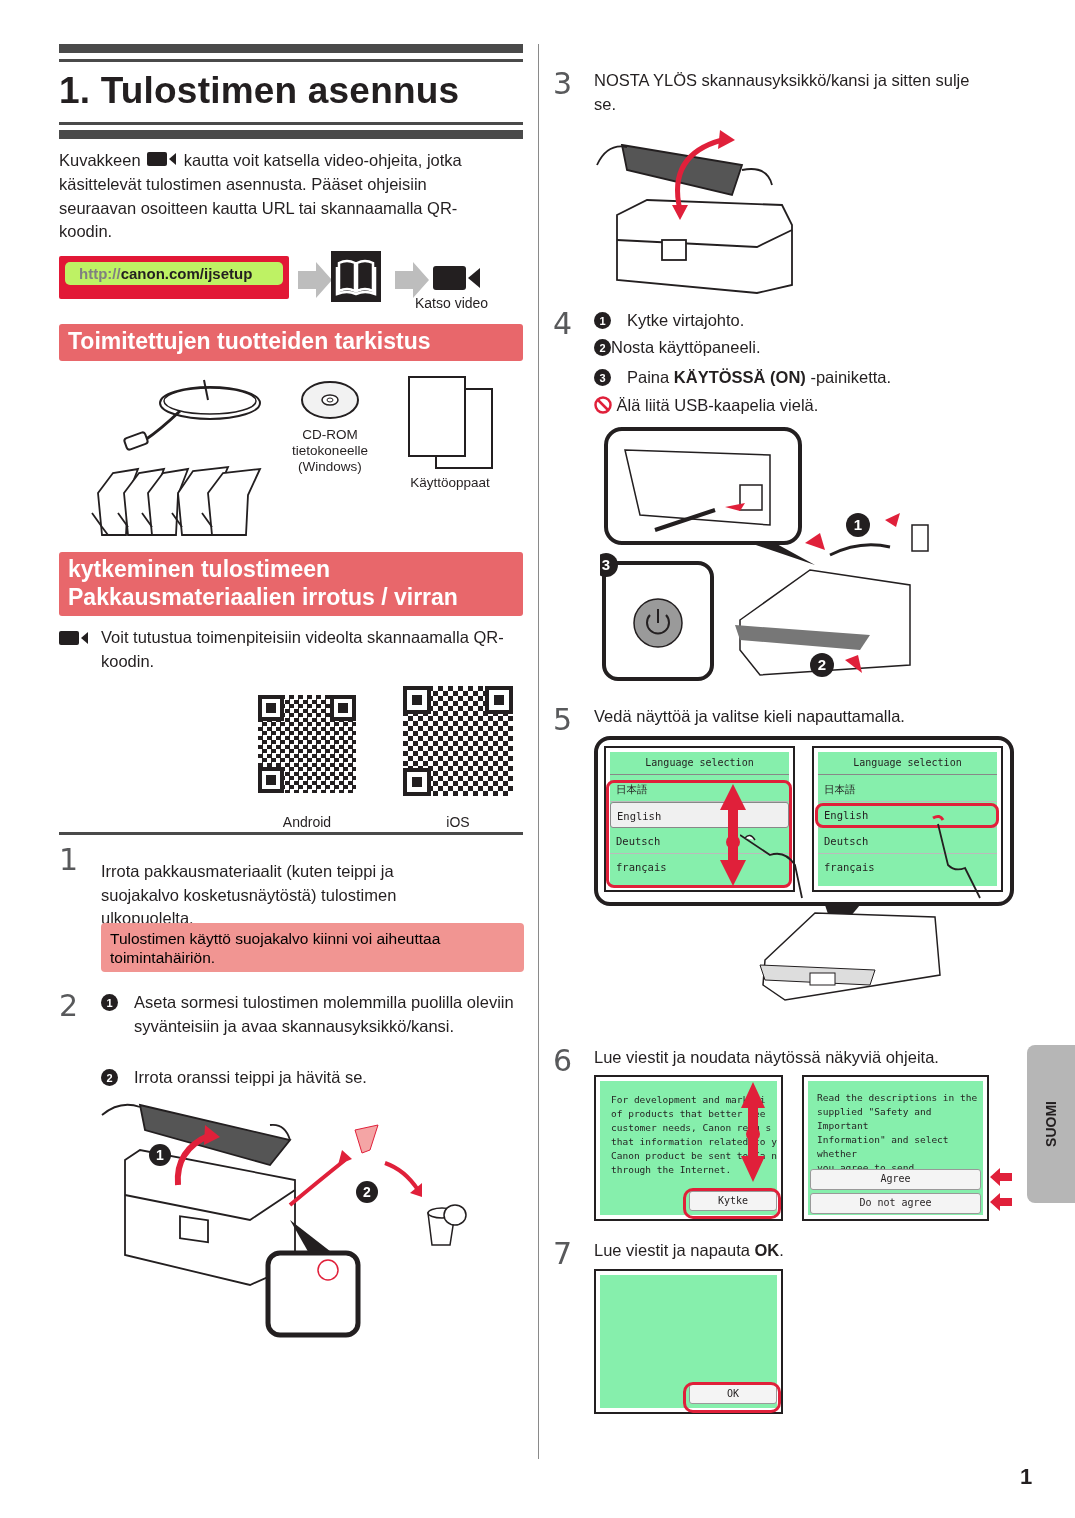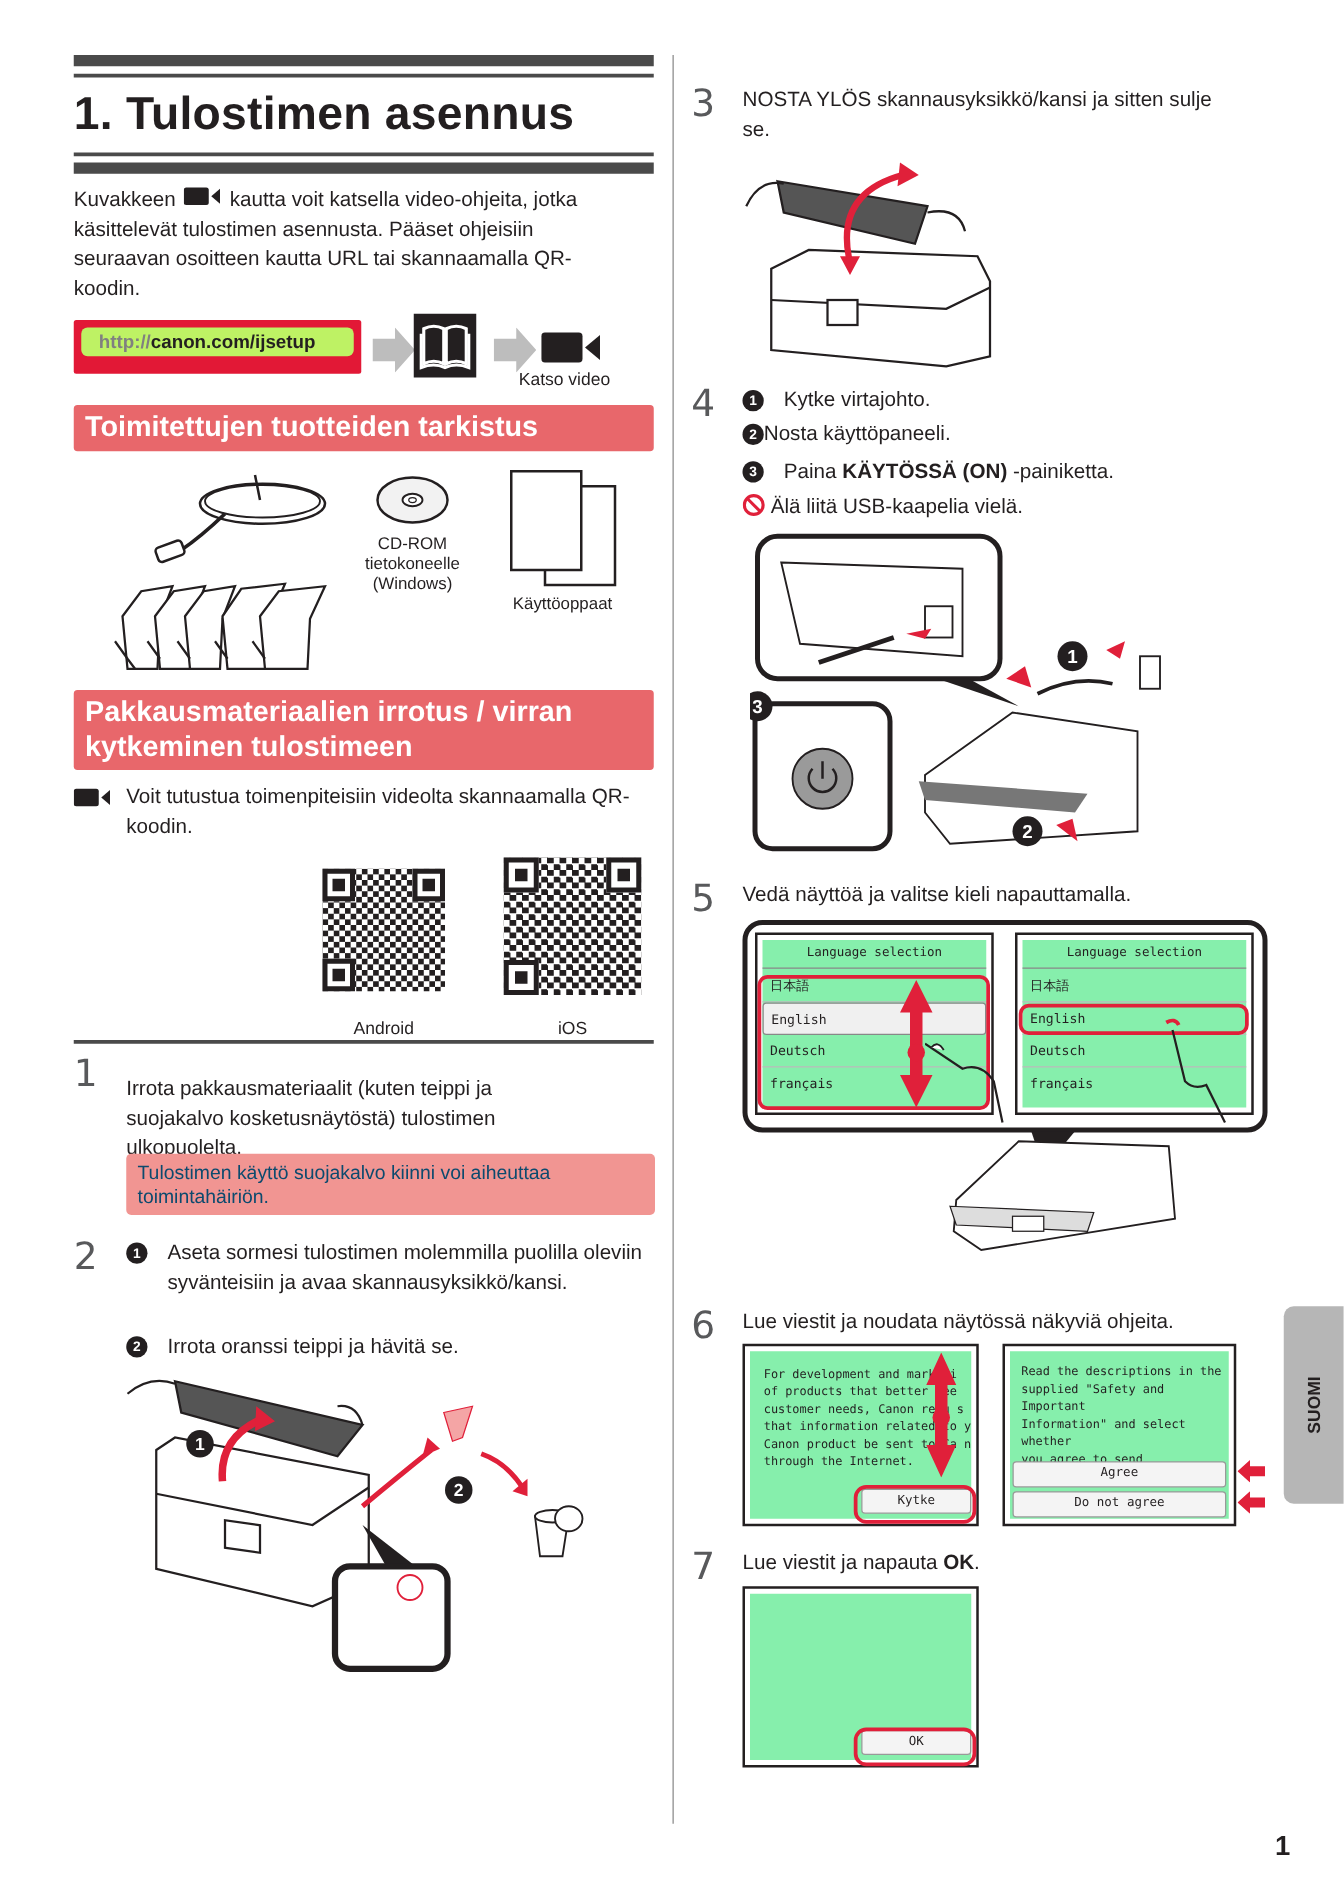--- a/index.html
+++ b/index.html
@@ -5,21 +5,21 @@
   * { box-sizing: border-box; margin: 0; padding: 0; }
   body { width: 1075px; height: 1518px; background: #ffffff; position: relative; overflow: hidden;
          font-family: "Liberation Sans", sans-serif; color: #231f20; }
   .abs { position: absolute; }
   .bar-thick { background: #4a4a4a; height: 9px; }
   .bar-thin { background: #4a4a4a; height: 3px; }
   h1.title { font-size: 37px; font-weight: bold; color: #231f20; letter-spacing: 0.2px; }
   .body-text { font-size: 16.5px; line-height: 23.5px; color: #231f20; }
   .section-band { background: #e8676b; color: #fff; font-weight: bold; font-size: 23px; line-height: 28px;
                   padding: 3px 9px; border-radius: 3px; }
-  .note-box { background: #f19592; color: #0c4a6e; font-size: 15.5px; line-height: 19px; padding: 6px 9px; border-radius: 4px; }
+  .note-box { background: #f19592; color: #000000; font-size: 15.5px; line-height: 19px; padding: 6px 9px; border-radius: 4px; }
   .step-num { font-size: 30px; color: #58595b; font-family: "DejaVu Sans", sans-serif; }
   .circ { display:inline-flex; width: 17px; height: 17px; border-radius: 50%; background:#231f20; color:#fff;
           font-size: 11px; font-weight: bold; align-items:center; justify-content:center; vertical-align: middle; }
   .url-box { background: #e21836; padding: 6px; border-radius: 2px; }
   .url-inner { background:#bef264; border-radius: 5px; padding: 3px 14px; font-size: 15px; font-weight: bold; color:#231f20; }
   .url-inner .proto { color:#808080; }
   .caption { font-size: 13.5px; color:#231f20; text-align:center; line-height: 16px; }
   .divider-v { background:#8a8a8a; width:1px; }
   .screen { border: 2px solid #231f20; background:#fff; }
   .screen-inner { background:#86efac; position:absolute; }
@@ -120,22 +120,22 @@
 </div>
 <div class="abs" style="left:408px;top:376px;">
   <svg width="86" height="94" viewBox="0 0 86 94">
       <rect x="28" y="13" width="56" height="79" fill="#fff" stroke="#231f20" stroke-width="2"></rect>
       <rect x="1" y="1" width="56" height="79" fill="#fff" stroke="#231f20" stroke-width="2"></rect>
     </svg>
 </div>
 <div class="abs caption" style="left:400px;top:475px;width:100px;">Käyttöoppaat</div>
 
 <div class="abs section-band" style="left:59px;top:552px;width:464px;height:64px;">
+  <div>kytkeminen tulostimeen</div>
   <div>Pakkausmateriaalien irrotus / virran</div>
-  <div>kytkeminen tulostimeen</div>
 </div>
 
 <div class="abs" style="left:59px;top:630px;">
   <svg width="30" height="16" viewBox="0 0 30 16">
       <rect x="0" y="1" width="20" height="14" rx="2" fill="#231f20"></rect>
       <polygon points="22,8 29,2 29,14" fill="#231f20"></polygon>
     </svg>
 </div>
 <div class="abs body-text" style="left:101px;top:626px;width:410px;">Voit tutustua toimenpiteisiin videolta skannaamalla QR-koodin.</div>
 

